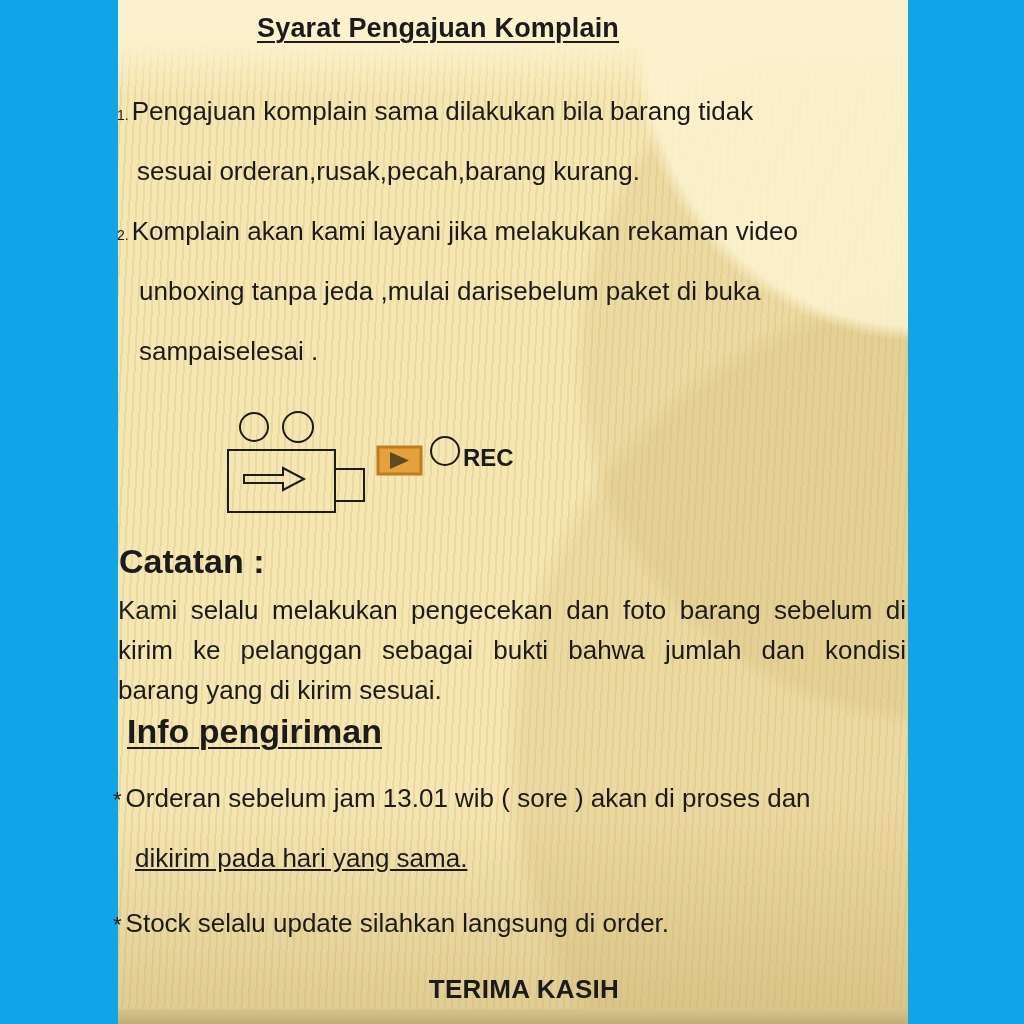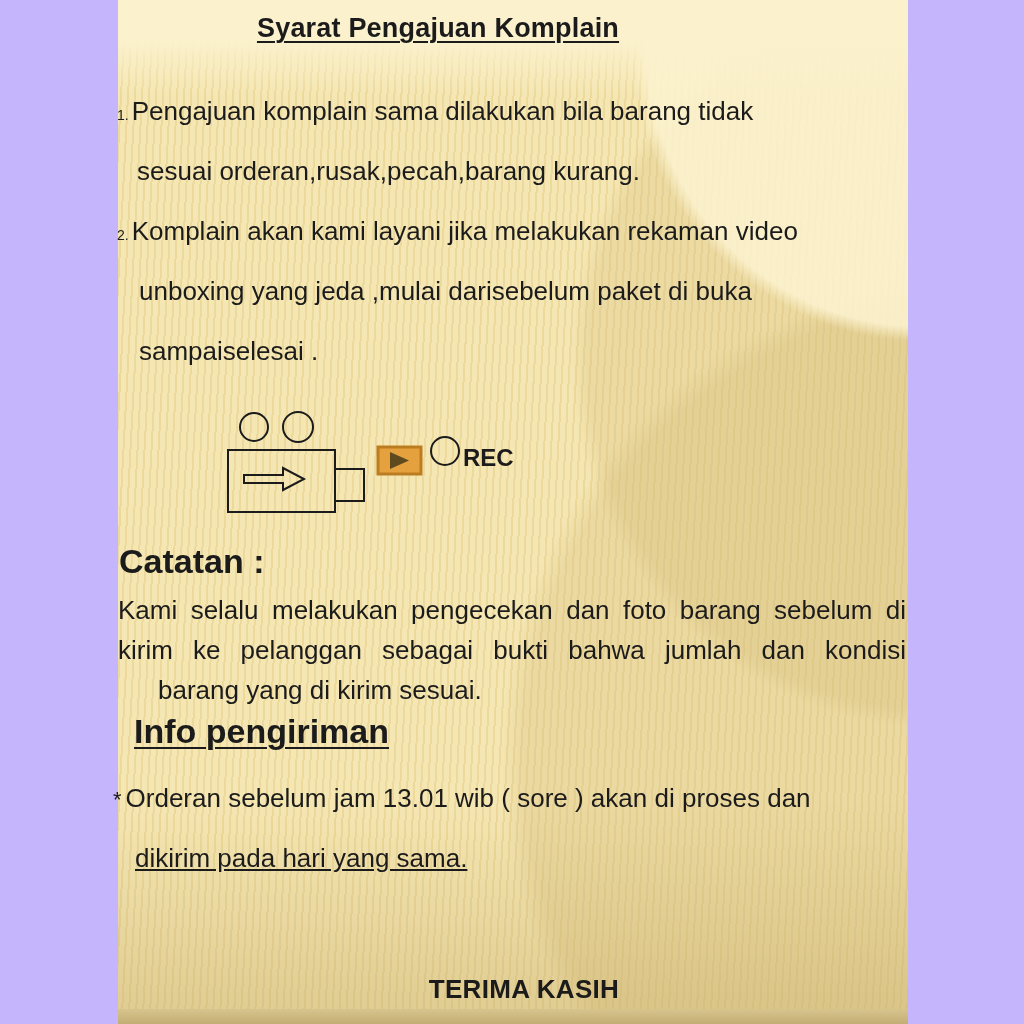--- a/index.html
+++ b/index.html
@@ -1,16 +1,16 @@
 <!DOCTYPE html>
 <html><head>
 <meta charset="utf-8">
 <style>
   html,body{margin:0;padding:0;background:#ffffff;}
-  .canvas{position:relative;width:1024px;height:1024px;background:#c4b5fd;overflow:hidden;
+  .canvas{position:relative;width:1024px;height:1024px;background:#0ea5e9;overflow:hidden;
           font-family:"Liberation Sans", sans-serif;color:#1b1b1b;}
   
   .page{
     position:absolute;left:118px;top:0;width:790px;height:1024px;
     background:
       
       linear-gradient(180deg, rgba(251,241,205,1) 0px, rgba(251,241,205,1) 40px, rgba(251,241,205,0) 95px),
       
       linear-gradient(180deg, rgba(199,173,106,0) 78%, rgba(196,170,103,0.40) 97%, rgba(196,170,103,0.45) 100%),
       
@@ -27,40 +27,40 @@
   .title{top:13px;left:0;width:640px;text-align:center;font-size:27px;font-weight:bold;
          text-decoration:underline;text-decoration-thickness:2px;text-underline-offset:4px;
          letter-spacing:0.2px;}
   .bline{font-size:26px;white-space:nowrap;line-height:34px;}
   .marker-num{font-size:14px;margin-right:3px;}
   .marker-star{font-size:22px;margin-right:4px;}
   .heading{font-size:34px;font-weight:bold;line-height:34px;}
   .heading-underline{text-decoration:underline;text-decoration-thickness:2px;text-underline-offset:4px;}
   .para{left:0;width:788px;font-size:26px;}
   .para .jline{line-height:40px;text-align:justify;text-align-last:justify;white-space:normal;}
-  .para .lline{line-height:40px;margin-left:40px;}
+  .para .lline{line-height:40px;}
   .footer{top:974px;left:0;width:812px;text-align:center;font-size:26px;font-weight:bold;letter-spacing:0.3px;}
 </style>
 </head>
 <body>
 
 <div class="canvas">
   <div class="page">
 
     <div class="abs title">Syarat Pengajuan Komplain</div>
 
     <div class="abs bline" style="top:94px;left:-1px;">
       <span class="marker-num">1.</span><span>Pengajuan komplain sama dilakukan bila barang tidak</span>
     </div>
     <div class="abs bline" style="top:154px;left:19px;">sesuai orderan,rusak,pecah,barang kurang.</div>
 
     <div class="abs bline" style="top:214px;left:-1px;">
       <span class="marker-num">2.</span><span>Komplain akan kami layani jika melakukan rekaman video</span>
     </div>
-    <div class="abs bline" style="top:274px;left:21px;">unboxing yang jeda ,mulai darisebelum paket di buka</div>
+    <div class="abs bline" style="top:274px;left:21px;">unboxing tanpa jeda ,mulai darisebelum paket di buka</div>
     <div class="abs bline" style="top:334px;left:21px;">sampaiselesai .</div>
 
     <svg class="abs" style="top:403px;left:105px;" width="310" height="115" viewBox="0 0 310 115">
       <circle cx="31" cy="24" r="14" fill="none" stroke="#1b1b1b" stroke-width="2"></circle>
       <circle cx="75" cy="24" r="15" fill="none" stroke="#1b1b1b" stroke-width="2"></circle>
       <rect x="5" y="47" width="107" height="62" fill="none" stroke="#1b1b1b" stroke-width="2"></rect>
       <polygon points="21,72 60,72 60,65 81,76 60,87 60,80 21,80" fill="none" stroke="#1b1b1b" stroke-width="2"></polygon>
       <rect x="112" y="66" width="29" height="32" fill="none" stroke="#1b1b1b" stroke-width="2"></rect>
       <rect x="155" y="44" width="43" height="27" fill="#E5A13E" stroke="#BC7D20" stroke-width="3"></rect>
       <polygon points="167,49 167,66 186,57.5" fill="#5E4A1E"></polygon>
@@ -68,25 +68,28 @@
       <text x="240" y="63" font-size="24" font-weight="600" fill="#1b1b1b">REC</text>
     </svg>
 
     <div class="abs heading" style="top:544px;left:1px;">Catatan :</div>
     <div class="abs para" style="top:590px;">
       <div class="jline">Kami selalu melakukan pengecekan dan foto barang sebelum di</div>
       <div class="jline">kirim ke pelanggan sebagai bukti bahwa jumlah dan kondisi</div>
       <div class="lline">barang yang di kirim sesuai.</div>
     </div>
 
-    <div class="abs heading heading-underline" style="top:714px;left:16px;">Info pengiriman</div>
+    <div class="abs heading heading-underline" style="top:714px;left:9px;">Info pengiriman</div>
 
     <div class="abs bline" style="top:781px;left:-5px;">
       <span class="marker-star">*</span><span>Orderan sebelum jam 13.01 wib ( sore ) akan di proses dan</span>
     </div>
     <div class="abs bline" style="top:841px;left:17px;text-decoration:underline;">dikirim pada hari yang sama.</div>
 
+    <div class="abs bline" style="top:906px;left:-5px;">
+      <span class="marker-star">*</span><span>Stock selalu update silahkan langsung di order.</span>
+    </div>
 
     <div class="abs footer">TERIMA KASIH</div>
 
     <div class="bottom-bar"></div>
   </div>
 </div>
 
 </body></html>

